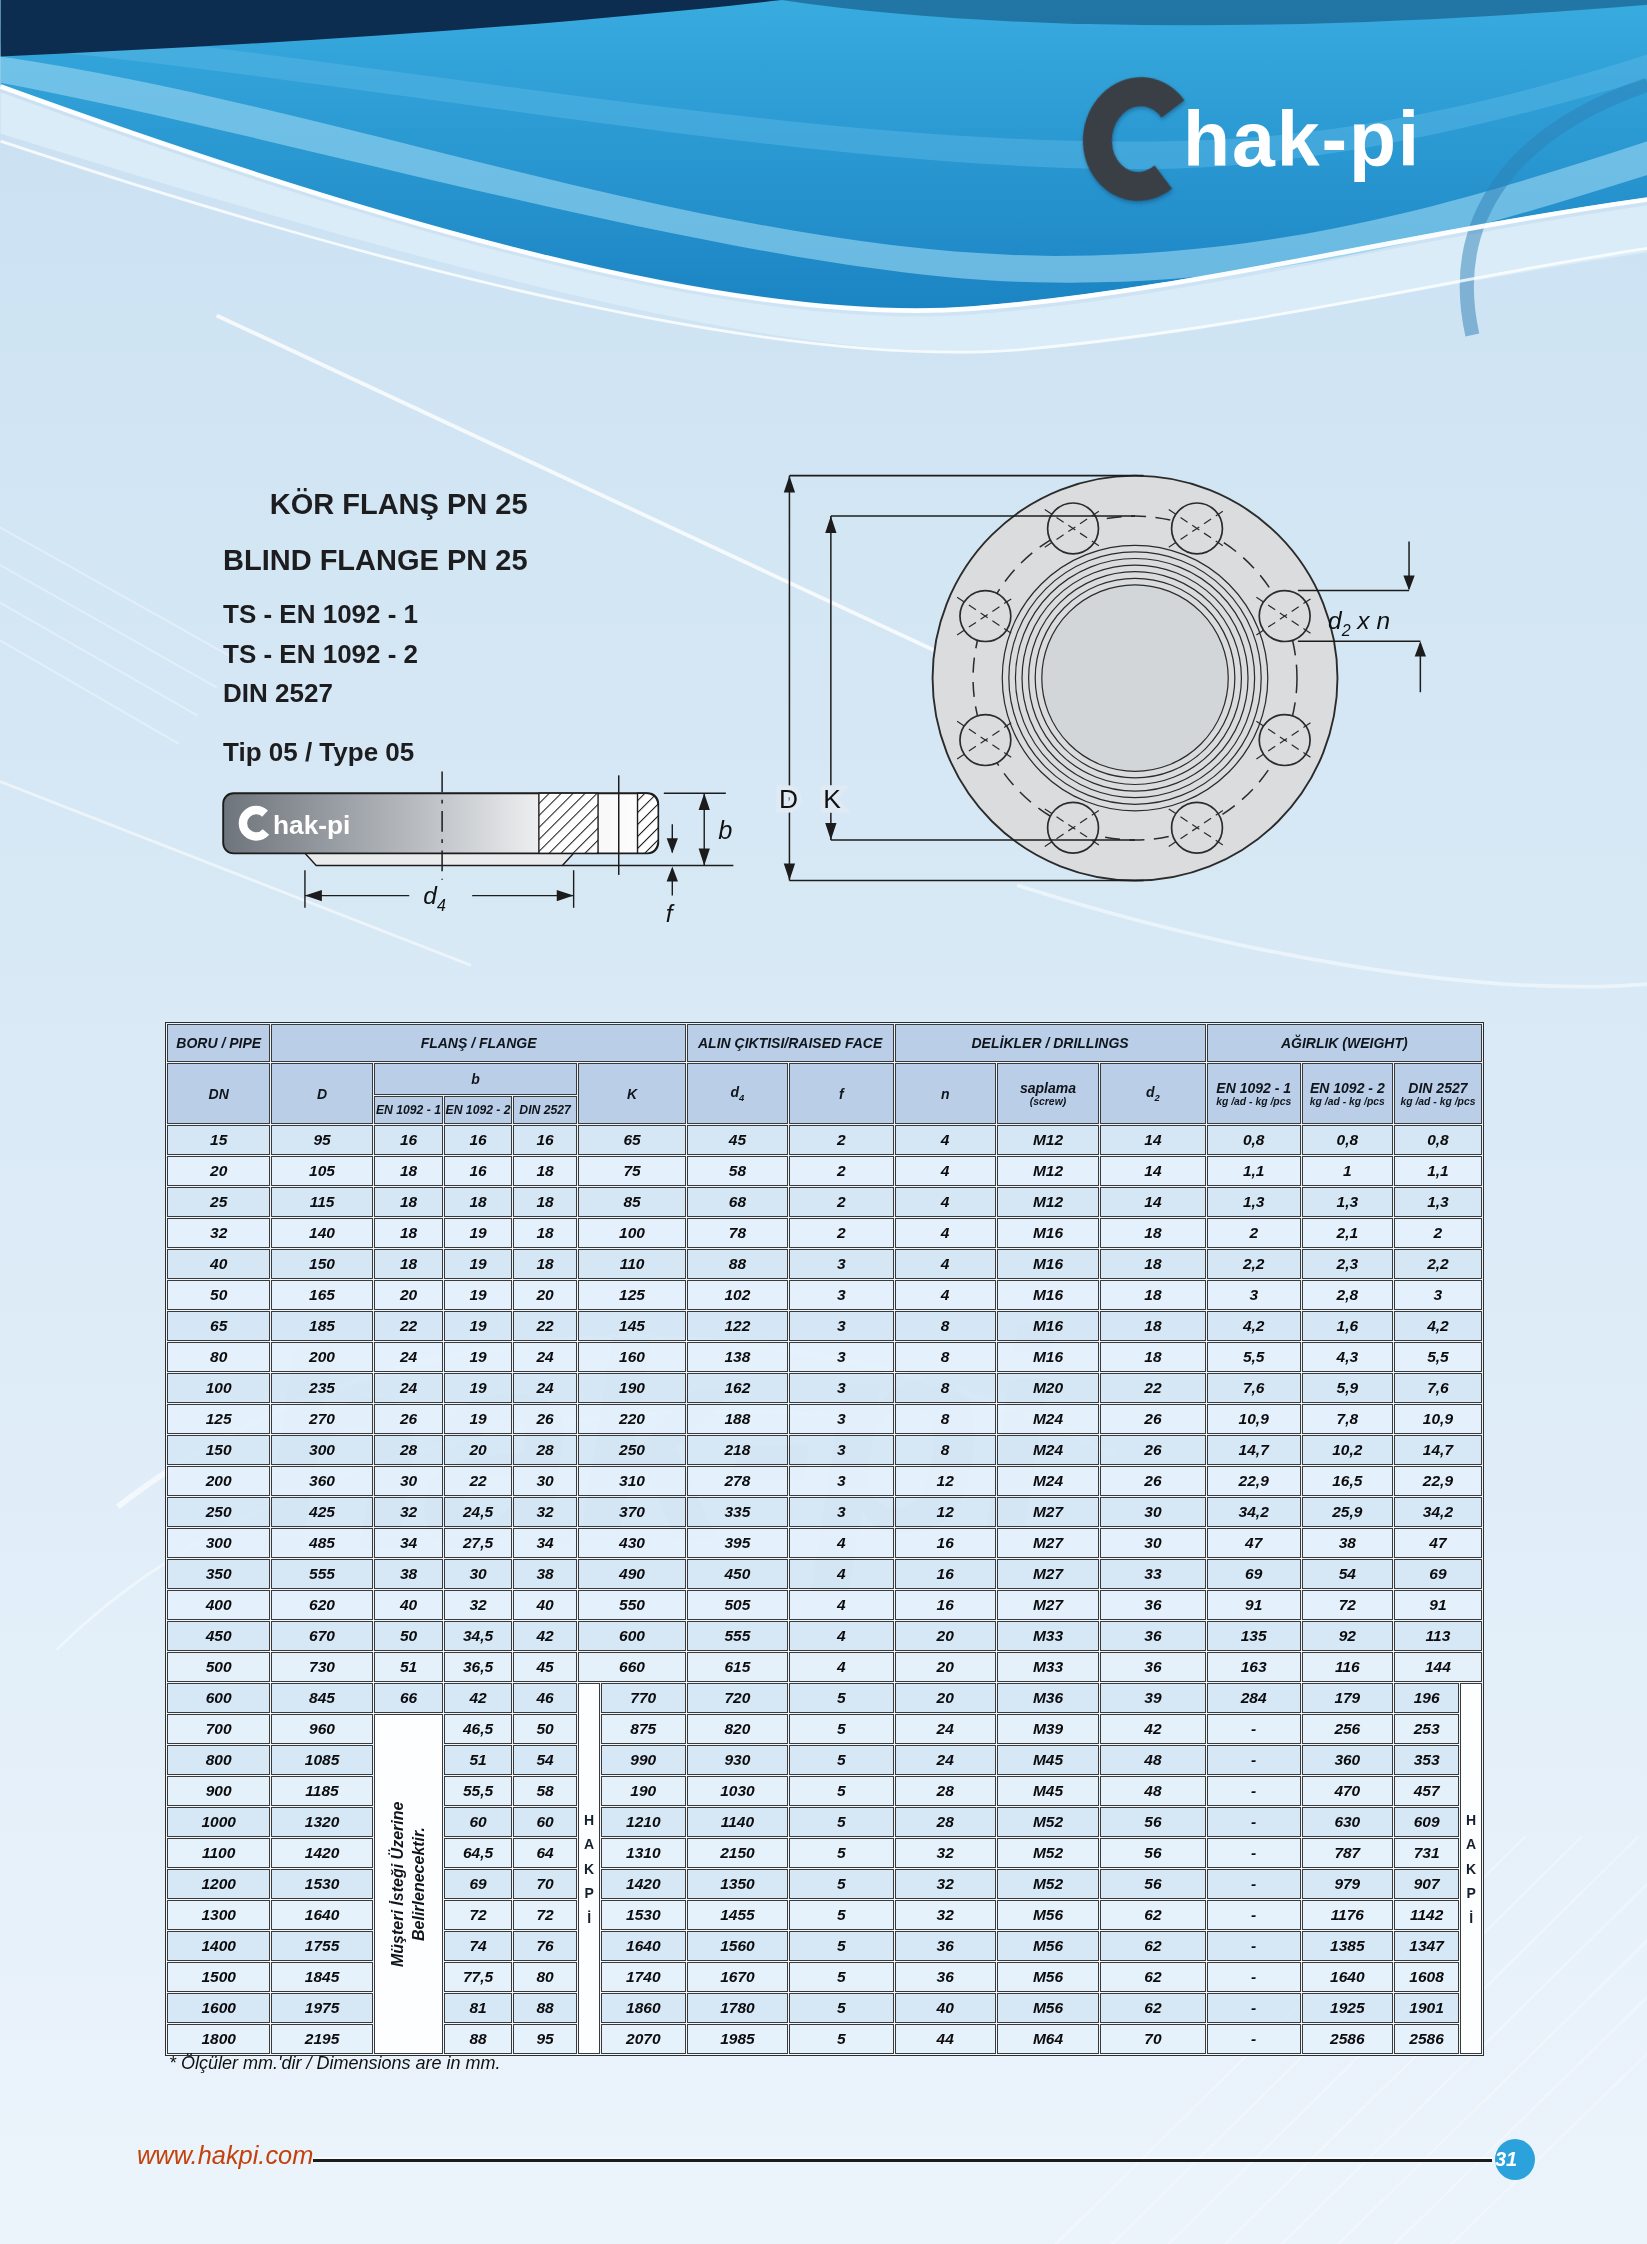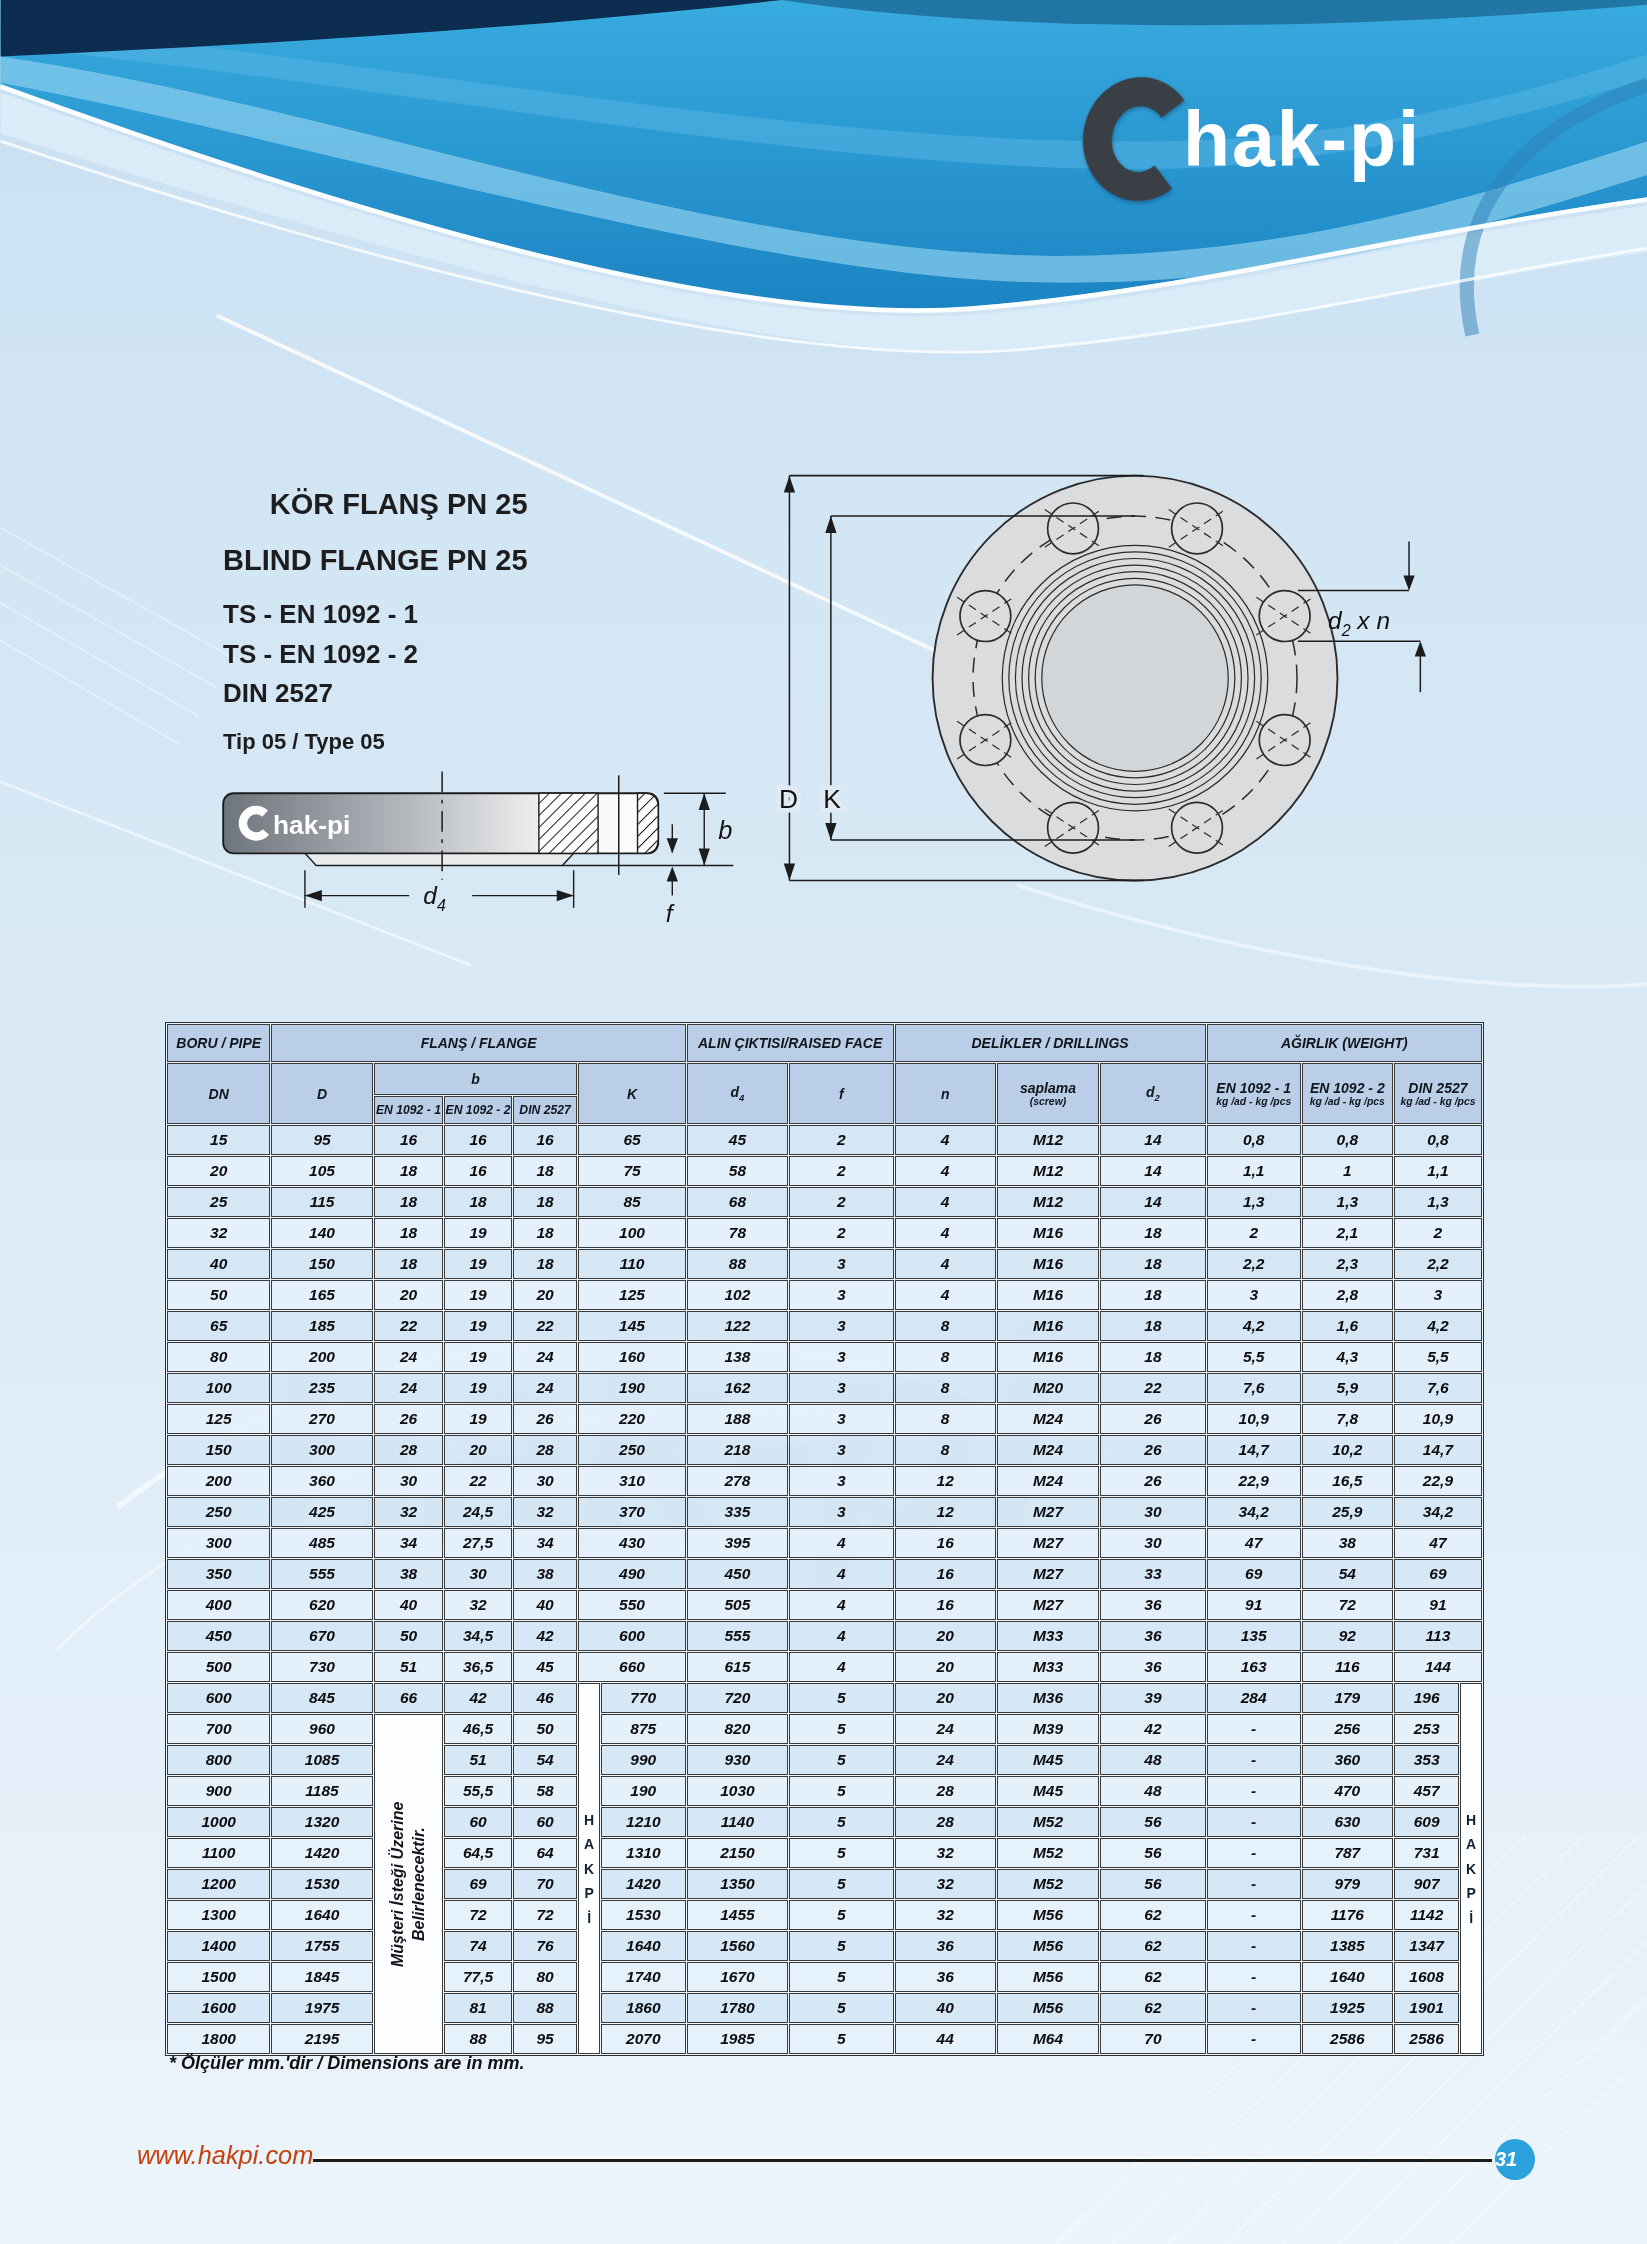--- a/index.html
+++ b/index.html
@@ -18,21 +18,21 @@
     transform:rotate(8deg);box-sizing:border-box;
     background:transparent;
     filter:drop-shadow(1.9px 2.8px 1.9px rgba(0,30,60,.35));}
   .logo-text{color:#fff;font-weight:bold;font-size:77px;letter-spacing:1.9px;margin-left:-13px;
     font-family:"Liberation Sans",sans-serif;}
 
   
   .title-block{left:223px;top:488px;color:#1d1d1f;z-index:4;}
   .title-block .t1{font-size:29px;font-weight:bold;margin-bottom:22.6px;text-align:right;}
   .title-block .std{font-size:26px;font-weight:bold;margin-bottom:8.5px;}
-  .title-block .typ{font-size:22px;font-weight:bold;margin-top:20px;}
+  .title-block .typ{font-size:26px;font-weight:bold;margin-top:28px;}
 
   
   .wm{left:254px;top:1281px;font-size:282px;font-weight:bold;font-style:italic;
       color:#7e96ab;opacity:.16;z-index:1;letter-spacing:-5.6px;transform:rotate(-2deg);}
 
   
   .table-wrap{left:165px;top:1022px;z-index:4;}
   table.spec{border-collapse:separate;border-spacing:1.9px;table-layout:fixed;width:1319px;
     background:rgba(248,252,255,.55);border:1.9px solid #2e2e2e;}
   table.spec th,table.spec td{border:0.9px solid #3a3a3a;text-align:center;vertical-align:middle;
@@ -46,21 +46,21 @@
   table.spec td{height:28px;font-size:15.5px;font-weight:bold;font-style:italic;color:#0c0c0e;}
   tr.even td{background:rgba(207,227,244,.80);}
   tr.odd td{background:rgba(226,239,250,.82);}
   td.strip,td.note{background:#fdfeff !important;}
   .vstack{display:flex;flex-direction:column;align-items:center;justify-content:center;
     height:100%;gap:8.5px;font-style:normal;font-size:14px;font-weight:bold;color:#16202c;}
   .vtext{writing-mode:vertical-rl;transform:rotate(180deg);height:240px;margin:auto;
     font-size:16px;font-weight:bold;font-style:italic;line-height:1.3;text-align:center;color:#10151c;}
 
   
-  .footnote{left:169px;top:2053px;font-size:18px;font-weight:bold;font-style:italic;color:#101010;z-index:4;}
+  .footnote{left:169px;top:2053px;font-size:18px;font-weight:normal;font-style:italic;color:#101010;z-index:4;}
   .footer-url{left:137px;top:2141px;font-size:25.4px;font-style:italic;color:#c2410c;z-index:4;}
   .footer-line{left:313px;top:2159px;width:1179px;height:2.8px;background:#1c1c1c;z-index:4;
     box-shadow:0 -1.9px 0 rgba(255,255,255,.7);}
   .page-badge{left:1495px;top:2139px;width:40px;height:41px;border-radius:50%;background:#2ba2db;
     color:#fff;font-weight:bold;font-size:20px;display:flex;align-items:center;justify-content:flex-start;
     z-index:5;font-style:italic;}
 </style>
 </head>
 <body>
 

